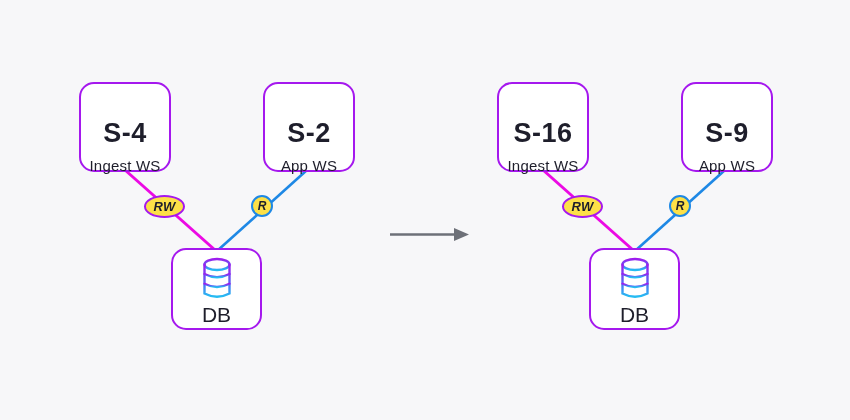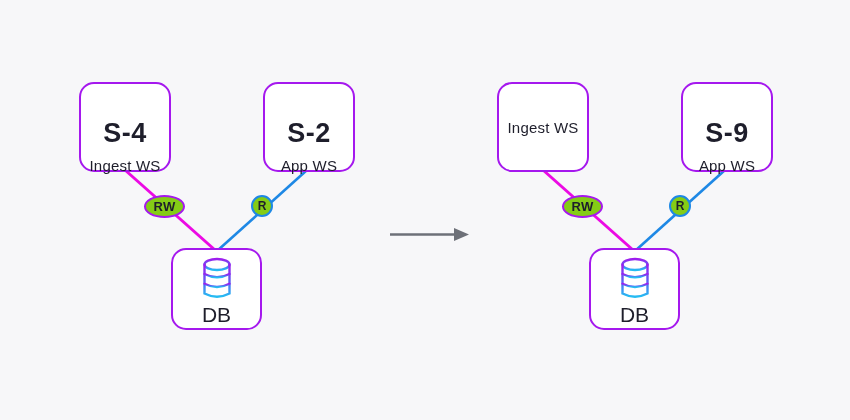--- a/index.html
+++ b/index.html
@@ -30,23 +30,23 @@
     display:flex;flex-direction:column;align-items:center;justify-content:center;
     z-index:1;
   }
   .node-ingest{left:0;top:0;width:92px;height:90px;gap:11px;}
   .node-app{left:184px;top:0;width:92px;height:90px;gap:11px;}
   .node-db{left:92px;top:166px;width:91px;height:82px;gap:3px;padding-top:4px;}
   .node-title{font-size:27px;font-weight:700;line-height:1;letter-spacing:.5px;margin-top:39px;}
   .node-sub{font-size:15px;font-weight:400;line-height:1;letter-spacing:.2px;}
   .db-label{font-size:21px;font-weight:500;line-height:1;}
   .badge{
-    position:absolute;background:#84cc16;color:var(--ink);
+    position:absolute;background:#fde047;color:var(--ink);
     display:flex;align-items:center;justify-content:center;
-    font-weight:700;z-index:2;
+    font-weight:700;z-index:2;font-style:italic;
   }
   .badge-rw{
     left:65px;top:113px;width:41px;height:23px;
     border:2.5px solid var(--purple);border-radius:50%;
     font-size:13px;letter-spacing:.3px;
   }
   .badge-r{
     left:172px;top:113px;width:22px;height:22px;
     border:2.5px solid var(--blue);border-radius:50%;
     font-size:12px;
@@ -98,20 +98,21 @@
     <line x1="1" y1="7.5" x2="66" y2="7.5" stroke="var(--arrow)" stroke-width="2.6"></line>
     <polygon points="65,1 80,7.5 65,14" fill="var(--arrow)"></polygon>
   </svg>
 
   <section class="cluster cluster-after">
     <svg class="links" viewBox="0 0 276 250" aria-hidden="true">
       <line x1="46" y1="88" x2="136" y2="168" stroke="var(--magenta)" stroke-width="3"></line>
       <line x1="228" y1="88" x2="138" y2="169" stroke="var(--blue)" stroke-width="2.6"></line>
     </svg>
     <div class="node node-ingest">
+      <div class="node-title">S-16</div>
       <div class="node-sub">Ingest WS</div>
     </div>
     <div class="node node-app">
       <div class="node-title">S-9</div>
       <div class="node-sub">App WS</div>
     </div>
     <div class="node node-db">
       <svg class="db-icon" width="34" height="44" viewBox="0 0 34 44" aria-hidden="true">
         <defs>
           <linearGradient id="dbgrad2" x1="0" y1="0" x2="0" y2="1">

